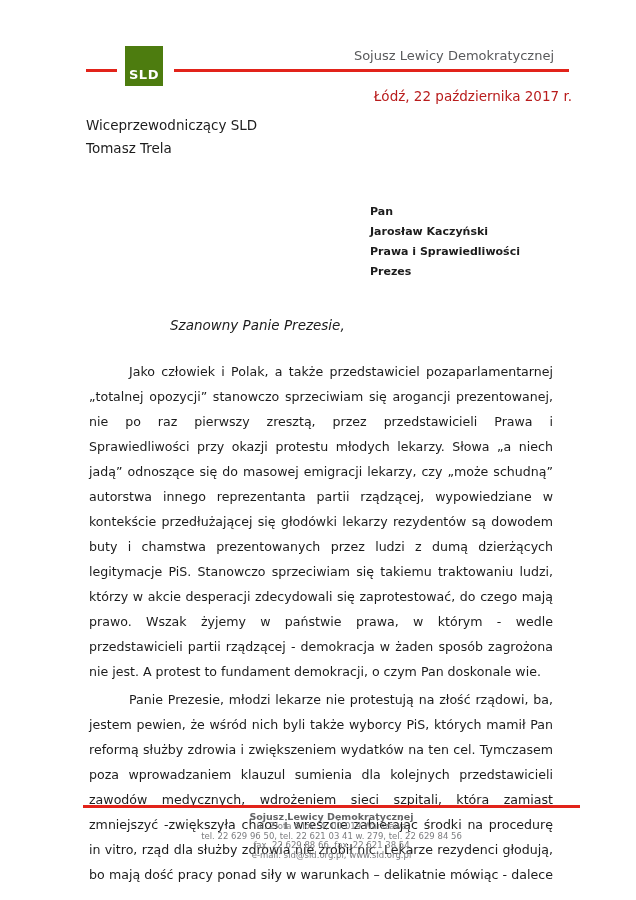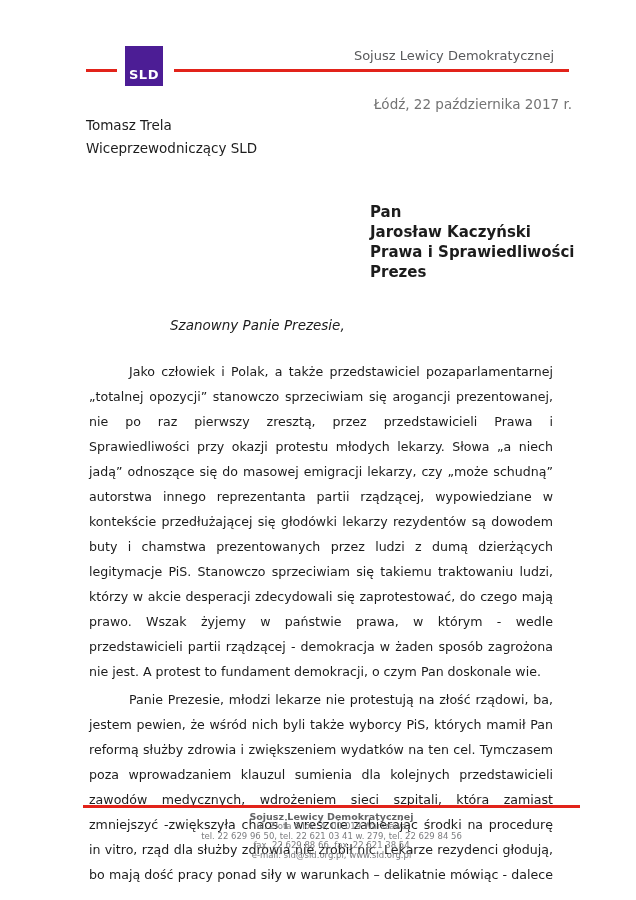--- a/index.html
+++ b/index.html
@@ -12,44 +12,44 @@
     color: #1c1c1c;
     overflow: hidden;
   }
 
   
   .rule { position: absolute; height: 3px; background: #e2231a; }
   .rule-left  { left: 86px;  top: 69px; width: 31px; }
   .rule-right { left: 174px; top: 69px; width: 395px; }
   .logo {
     position: absolute; left: 125px; top: 46px;
-    width: 38px; height: 40px; background: #4c1d95;
+    width: 38px; height: 40px; background: #4d7c0f;
     display: flex; align-items: flex-end; justify-content: flex-start;
   }
   .logo span {
     color: #ffffff; font-weight: bold; font-size: 13px;
     padding: 0 0 4px 4px; letter-spacing: 0.5px;
   }
   .org-name {
     position: absolute; top: 48px; right: 82px;
     font-size: 13px; color: #58595b;
   }
   .dateline {
     position: absolute; top: 88px; right: 64px;
-    font-size: 13.5px; color: #737373; margin-top: 8px;
+    font-size: 13.5px; color: #b91c1c;
   }
 
   
   .sender {
     position: absolute; left: 86px; top: 114px;
     font-size: 13.5px; line-height: 23px;
   }
   .recipient {
     position: absolute; left: 370px; top: 202px;
-    font-size: 15px; font-weight: bold; line-height: 20px;
+    font-size: 11px; font-weight: bold; line-height: 20px;
   }
   .salutation {
     position: absolute; left: 125px; top: 317px;
     font-size: 13.5px; font-style: italic; margin-left: 45px;
   }
 
   
   .body-text {
     position: absolute; left: 86px; top: 356px; width: 470px;
     font-size: 12.6px; line-height: 25px;
@@ -80,22 +80,22 @@
   <div class="rule rule-left"></div>
   <div class="logo">
     <span>SLD</span>
   </div>
   <div class="rule rule-right"></div>
   <div class="org-name">Sojusz Lewicy Demokratycznej</div>
 
   <div class="dateline">Łódź, 22 października 2017 r.</div>
 
   <div class="sender">
+    <div>Wiceprzewodniczący SLD</div>
     <div>Tomasz Trela</div>
-    <div>Wiceprzewodniczący SLD</div>
   </div>
 
   <div class="recipient">
     <div>Pan</div>
     <div>Jarosław Kaczyński</div>
     <div>Prawa i Sprawiedliwości</div>
     <div>Prezes</div>
   </div>
 
   <div class="salutation">Szanowny Panie Prezesie,</div>

